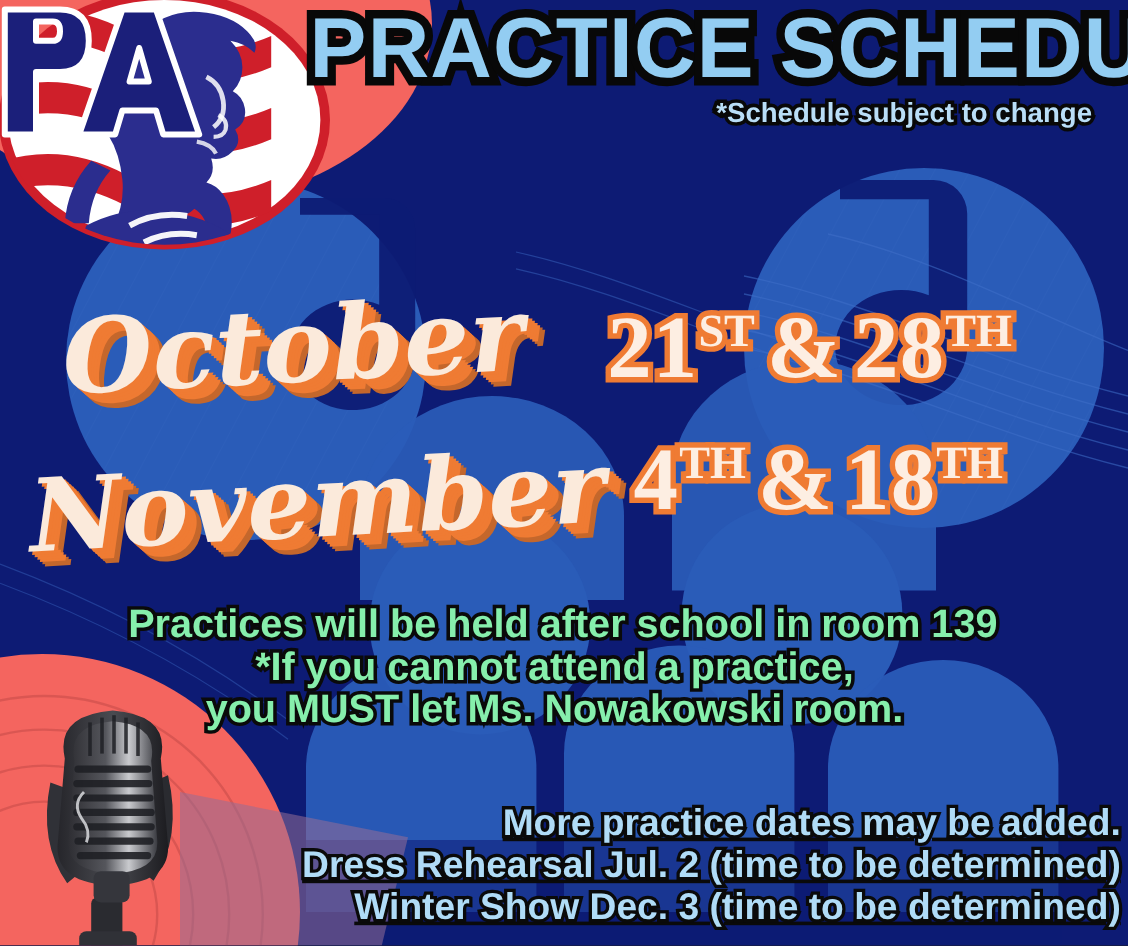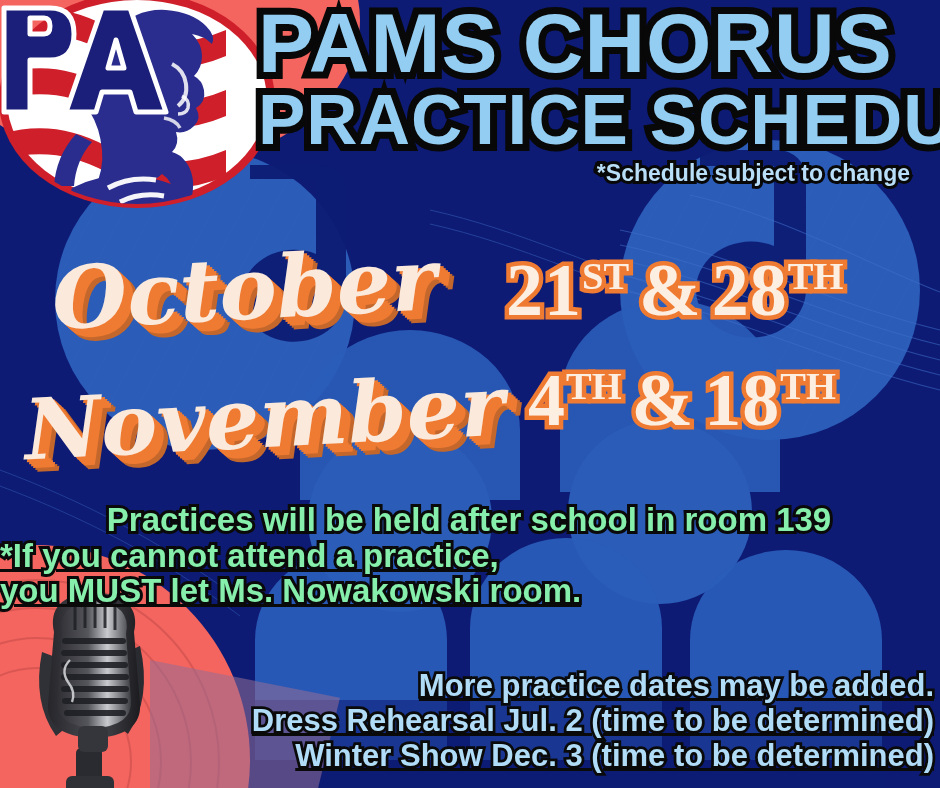--- a/index.html
+++ b/index.html
@@ -117,21 +117,21 @@
   .yellow-line{
     display:block;
     font-weight:bold;
     font-size:33px;
     line-height:1.08;
     color:#86efac;
     -webkit-text-stroke:6px #0a0a0a;
     paint-order:stroke fill;
     white-space:nowrap;
   }
-  .yellow-line.r{text-align:left;padding-right:14px;text-decoration:underline;}
+  .yellow-line.r{text-align:center;padding-right:14px;}
   .yellow-line.c1{text-align:center;}
 
   
   .blue-block{
     position:absolute;left:0;top:668px;width:934px;
     text-align:right;padding-right:8px;
   }
   .blue-line{
     display:block;
     font-weight:bold;
@@ -311,21 +311,20 @@
       </g>
     </g>
 
     <g fill="#1b1f7a" stroke="#ffffff" stroke-width="5" stroke-linejoin="round" font-family="'Liberation Sans', sans-serif">
       <path d="M8 16 h46 q24 0 24 26 q0 26 -24 26 h-20 v52 h-26 z M34 42 h14 q6 0 6 -8 q0 -8 -6 -8 h-14 z"></path>
       <path d="M70 120 l36 -104 h28 l36 104 h-30 l-6 -20 h-28 l-6 20 z M112 76 h16 l-8 -28 z"></path>
     </g>
   </svg>
 
   <div class="header">
-    <span class="title-line l1">PAMS CHORUS</span>
     <span class="title-line l2">PRACTICE SCHEDULE</span>
     <span class="subject">*Schedule subject to change</span>
   </div>
 
   <div class="month oct">October</div>
   <div class="month nov">November</div>
 
   <div class="dates d1"><span>21</span><sup>ST</sup><span class="amp">&amp;</span><span>28</span><sup>TH</sup></div>
 
   <div class="dates d2"><span>4</span><sup>TH</sup><span class="amp">&amp;</span><span>18</span><sup>TH</sup></div>

